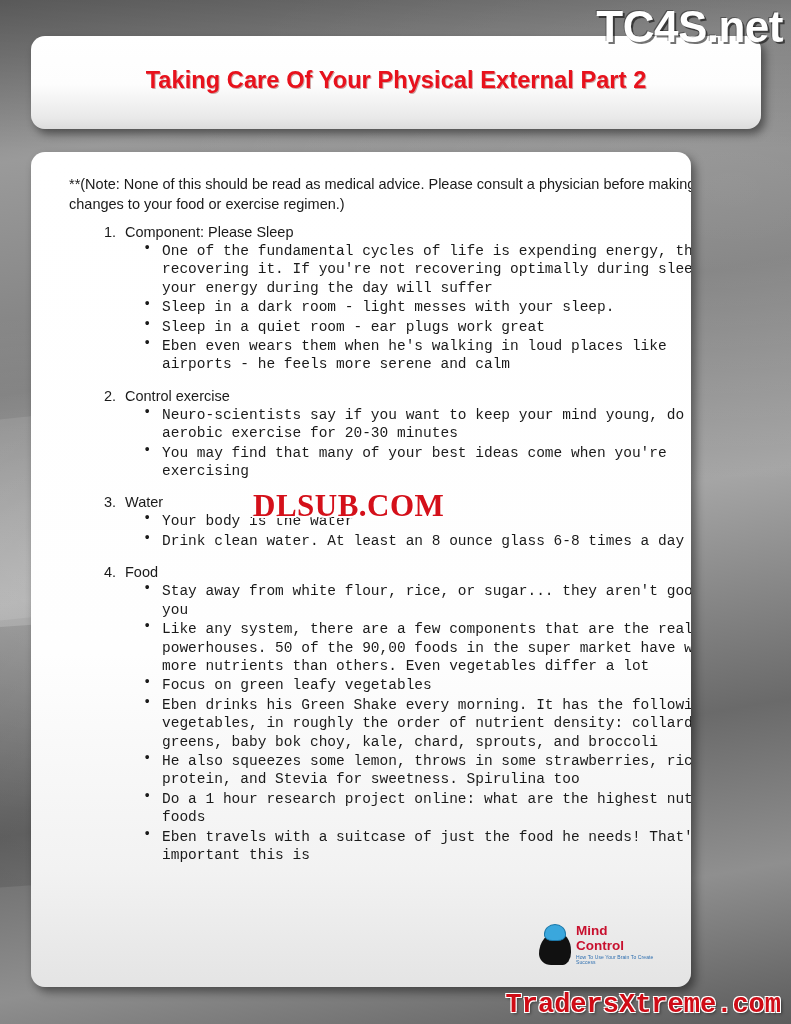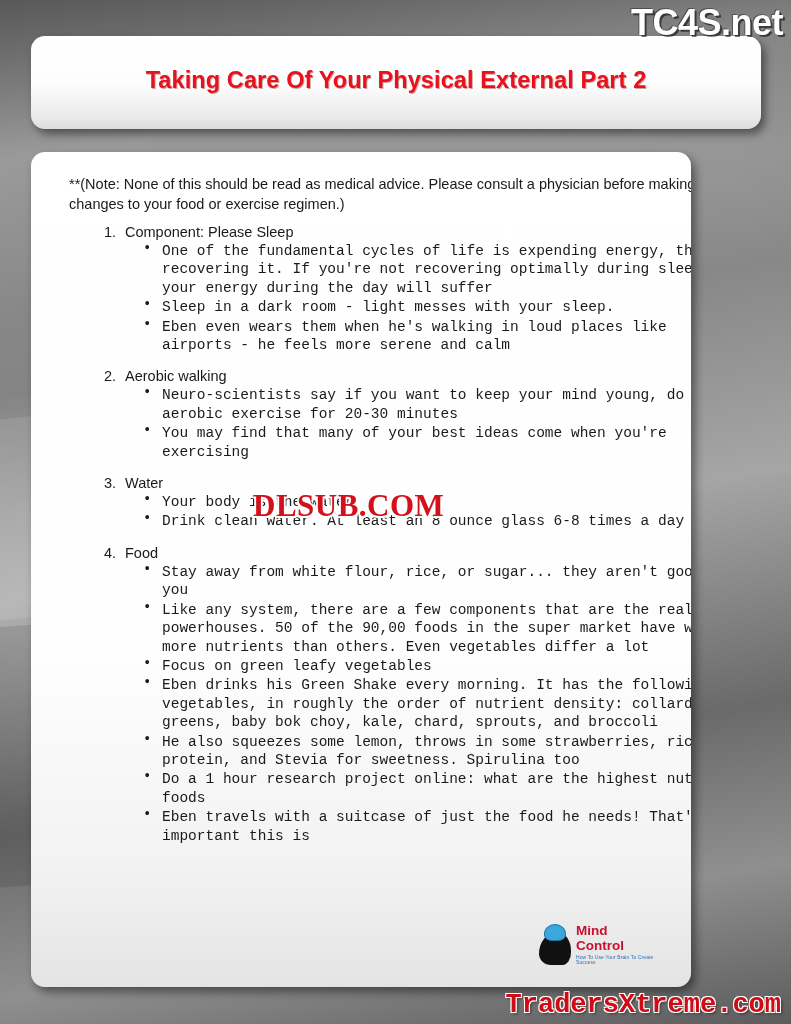--- a/index.html
+++ b/index.html
@@ -47,21 +47,21 @@
     background: linear-gradient(180deg, rgba(0,0,0,0.20), rgba(0,0,0,0.0));
   }
 
   
   .wm-top {
     position: absolute;
     top: 2px;
     right: 8px;
     font-family: "Liberation Sans", sans-serif;
     font-weight: bold;
-    font-size: 36px;
+    font-size: 44px;
     letter-spacing: -0.5px;
     color: #ffffff;
     text-shadow:
       2px 2px 0 rgba(0,0,0,0.55),
       -1px -1px 0 rgba(0,0,0,0.35);
     white-space: nowrap;
     z-index: 40;
   }
 
   
@@ -287,28 +287,29 @@
     <ol class="outline">
 
       <li>
         <div class="num-row">
           <span class="num">1.</span>
           <span class="num-label">Component: Please Sleep</span>
         </div>
         <ul class="sub">
           <li>One of the fundamental cycles of life is expending energy, then recovering it. If you're not recovering optimally during sleep, your energy during the day will suffer</li>
           <li>Sleep in a dark room - light messes with your sleep.</li>
+          <li>Sleep in a quiet room - ear plugs work great</li>
           <li>Eben even wears them when he's walking in loud places like airports - he feels more serene and calm</li>
         </ul>
       </li>
 
       <li>
         <div class="num-row">
           <span class="num">2.</span>
-          <span class="num-label">Aerobic walking</span>
+          <span class="num-label">Control exercise</span>
         </div>
         <ul class="sub">
           <li>Neuro-scientists say if you want to keep your mind young, do daily aerobic exercise for 20-30 minutes</li>
           <li>You may find that many of your best ideas come when you're exercising</li>
         </ul>
       </li>
 
       <li>
         <div class="num-row">
           <span class="num">3.</span>

